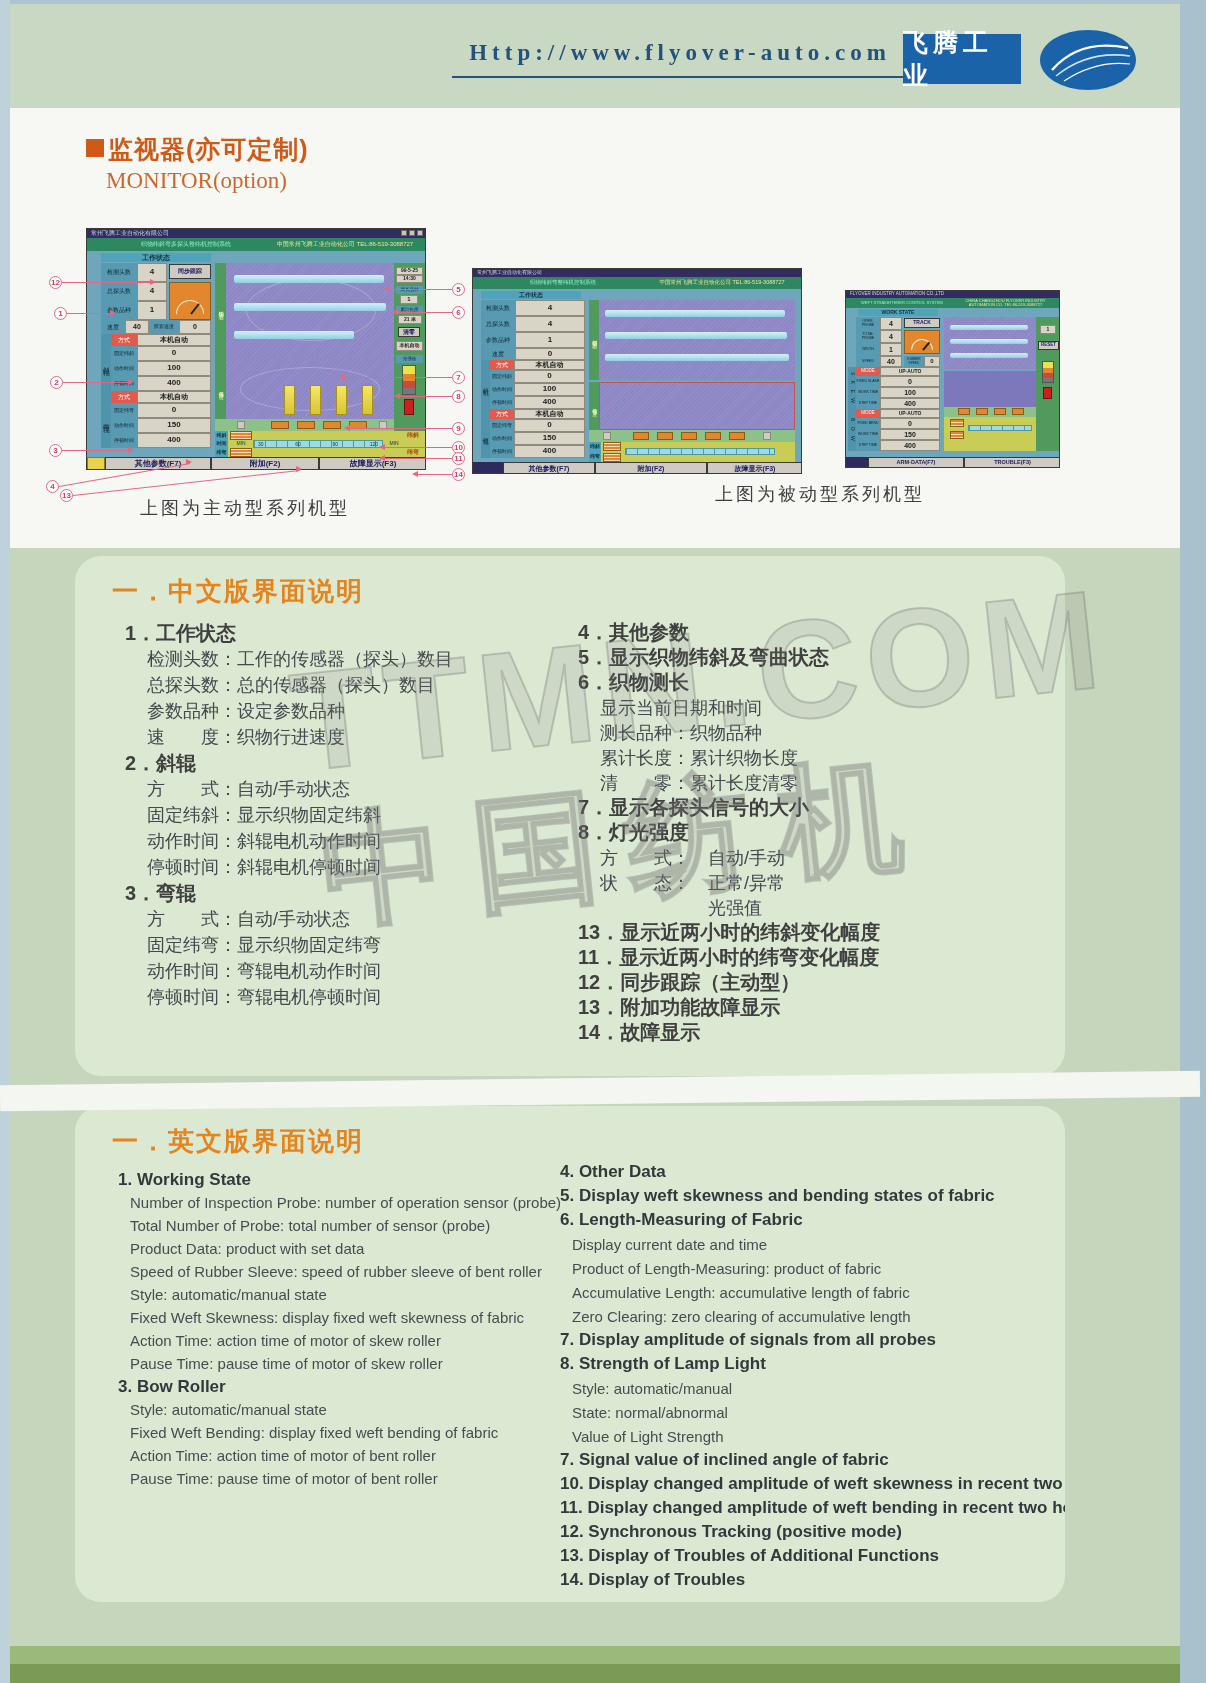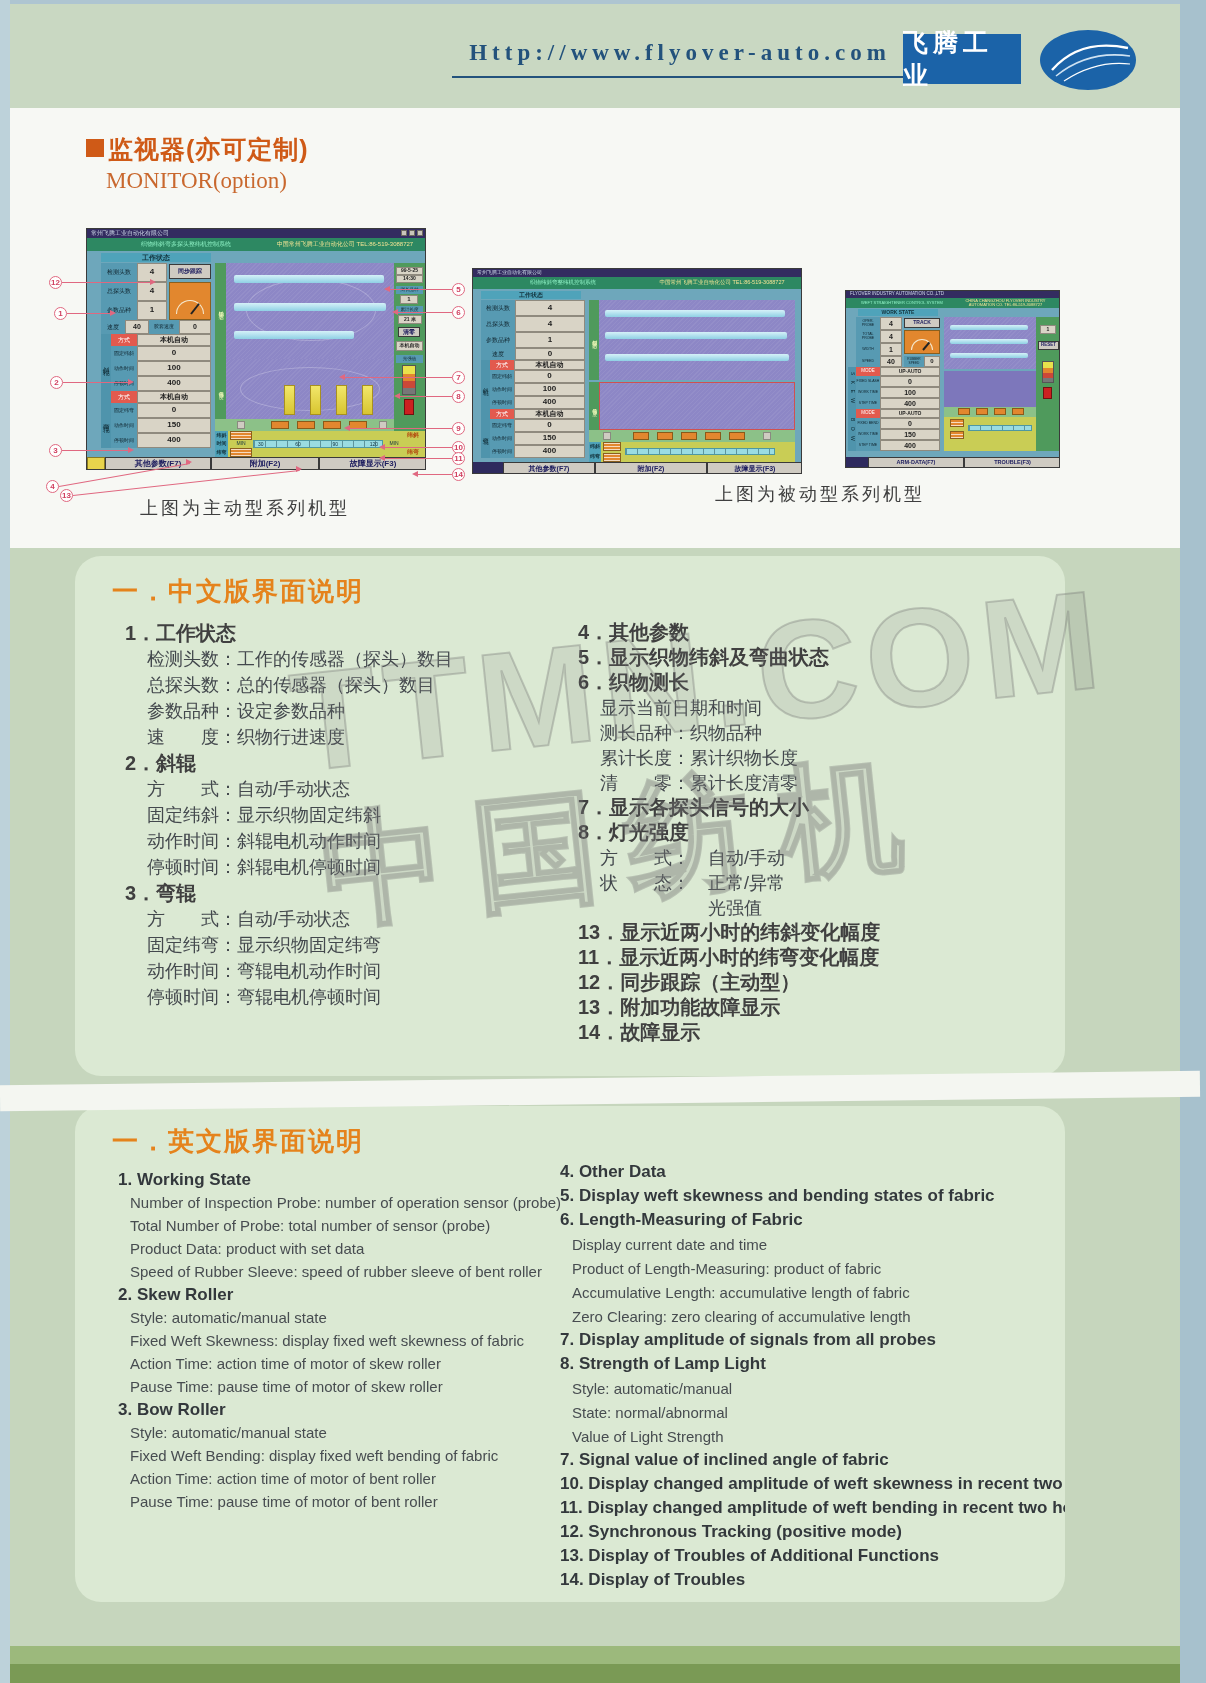--- a/index.html
+++ b/index.html
@@ -461,21 +461,20 @@
   </div>
 
   <div class="abs panel p-en"></div>
   <div class="abs sec-head" style="left:112px;top:1124px;">一．英文版界面说明</div>
   <div class="col en1" style="left:118px;top:1168px;width:470px;">
     <div class="ln h">1. Working State</div>
     <div class="ln s">Number of Inspection Probe:  number of operation sensor (probe)</div>
     <div class="ln s">Total Number of Probe:  total number of sensor (probe)</div>
     <div class="ln s">Product Data:  product with set data</div>
     <div class="ln s">Speed of Rubber Sleeve:  speed of rubber sleeve of bent roller</div>
-    <div class="ln h">2. Skew Roller</div>
     <div class="ln s">Style:  automatic/manual state</div>
     <div class="ln s">Fixed Weft Skewness:  display fixed weft skewness of fabric</div>
     <div class="ln s">Action Time:  action time of motor of skew roller</div>
     <div class="ln s">Pause Time:  pause time of motor of skew roller</div>
     <div class="ln h">3. Bow Roller</div>
     <div class="ln s">Style:  automatic/manual state</div>
     <div class="ln s">Fixed Weft Bending:  display fixed weft bending of fabric</div>
     <div class="ln s">Action Time:  action time of motor of bent roller</div>
     <div class="ln s">Pause Time:  pause time of motor of bent roller</div>
   </div>

